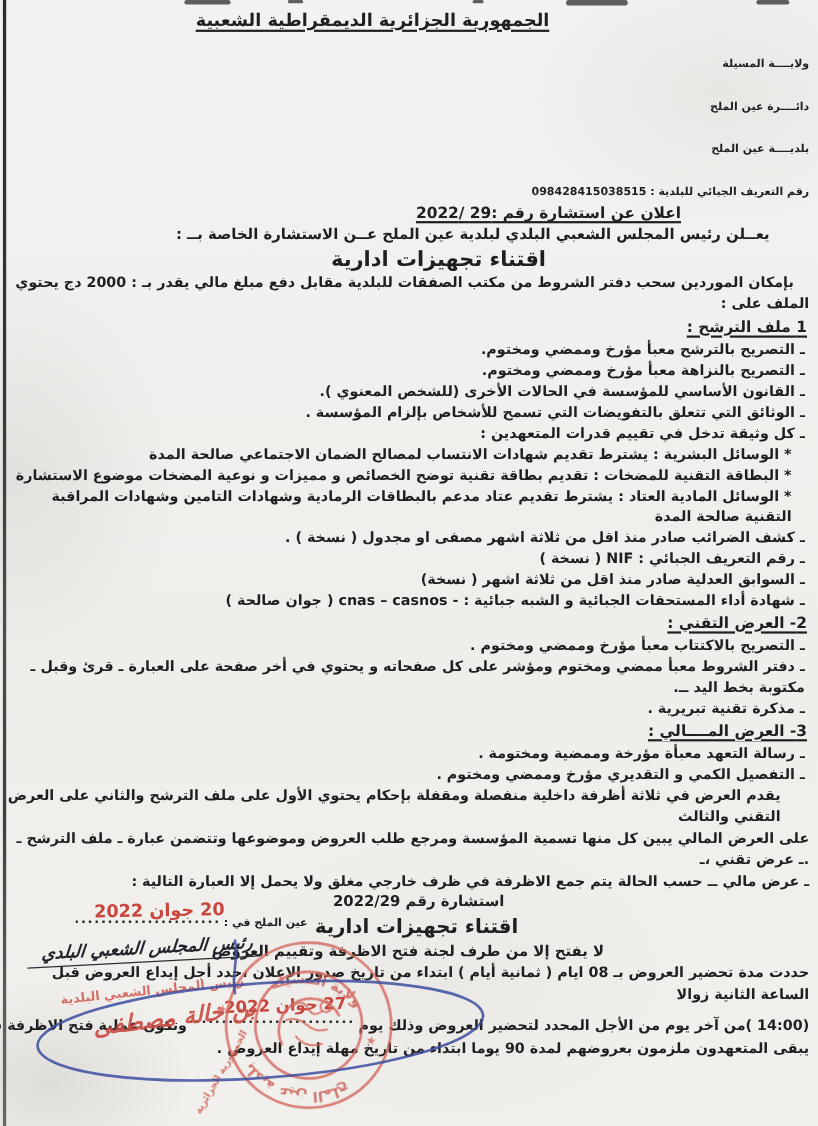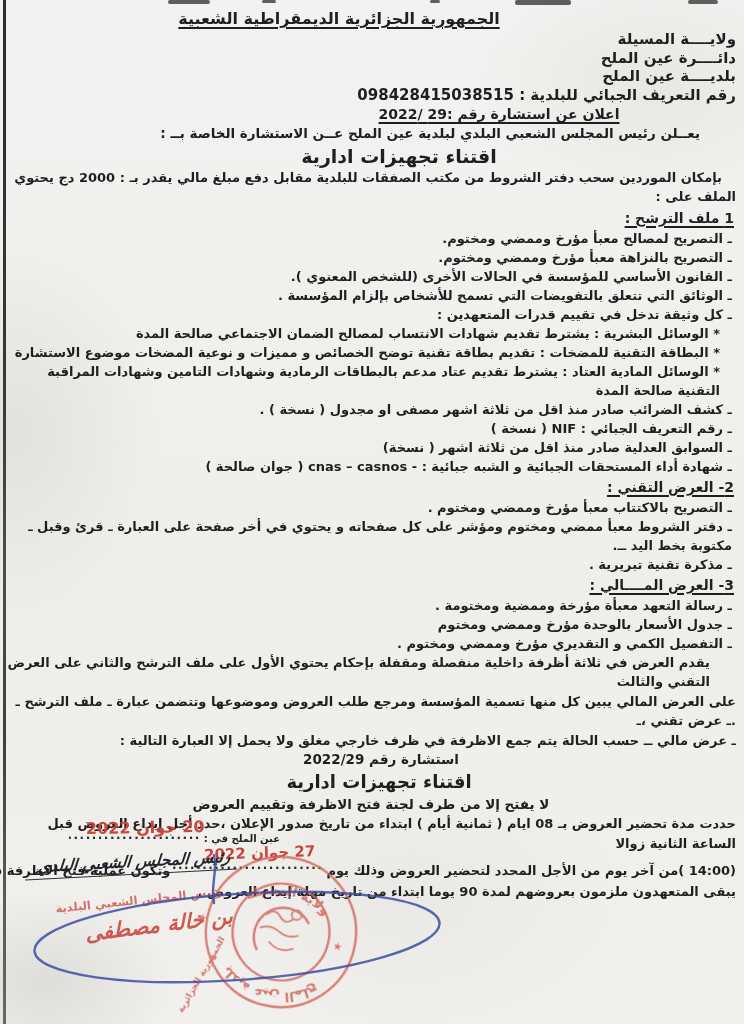--- a/index.html
+++ b/index.html
@@ -27,21 +27,21 @@
   .sm4 { left: 688px; width: 30px; height: 4px; }
   .sm5 { left: 430px; width: 10px; height: 3px; }
 
   .doc { position: absolute; inset: 0; padding: 8px 8px 0 6px; direction: rtl;
     text-align: right; color: #1f1f1f; font-weight: 700; }
 
   .ctr  { text-align: center; }
   .u    { text-decoration: underline; text-underline-offset: 3px; text-decoration-thickness: 1.5px; }
 
   .t1   { font-size: 16px; line-height: 22px; transform: translateX(-32px); }
-  .hdr  { font-size: 15px; line-height: 18.5px; padding-left: 4px; }
+  .hdr  { font-size: 10px; line-height: 18.5px; padding-left: 4px; margin-top: 20px; }
   .annc { font-size: 14px; line-height: 20px; transform: translateX(128px); text-align: center; }
   .announce { font-size: 13.5px; line-height: 19.5px; padding-right: 36px; text-align: right; }
   .b1   { font-size: 19px; line-height: 24px; transform: translateX(28px); letter-spacing: .5px; }
   .b2   { font-size: 18px; line-height: 24px; transform: translateX(8px); letter-spacing: .5px; }
   .ln   { font-size: 13px; line-height: 19.5px; }
   .w1   { padding-right: 14px; }
   .item { line-height: 19px; padding-right: 4px; }
   .star { padding-right: 16px; }
   .sec  { font-size: 14px; line-height: 22px; padding-right: 2px; }
   .p1   { padding-right: 26px; }
@@ -104,41 +104,40 @@
     <div class="hdr">بلديــــة عين الملح</div>
     <div class="hdr">رقم التعريف الجبائي للبلدية : 098428415038515</div>
 
     <div class="annc u">اعلان عن استشارة رقم :29 /2022</div>
     <div class="announce">يعــلن رئيس المجلس الشعبي البلدي لبلدية عين الملح عــن الاستشارة  الخاصة بــ :</div>
     <div class="b1 ctr">اقتناء تجهيزات ادارية</div>
     <div class="ln w1">بإمكان الموردين سحب دفتر الشروط من مكتب الصفقات للبلدية مقابل دفع مبلغ مالي يقدر بـ : 2000 دج يحتوي</div>
     <div class="ln">الملف على :</div>
 
     <div class="sec u">1 ملف الترشح :</div>
-    <div class="ln item">ـ التصريح لمصالح معبأ مؤرخ وممضي ومختوم.</div>
+    <div class="ln item">ـ التصريح بالترشح معبأ مؤرخ وممضي ومختوم.</div>
     <div class="ln item">ـ التصريح بالنزاهة معبأ مؤرخ وممضي ومختوم.</div>
     <div class="ln item">ـ القانون الأساسي للمؤسسة في الحالات الأخرى (للشخص المعنوي ).</div>
     <div class="ln item">ـ الوثائق التي تتعلق بالتفويضات التي تسمح للأشخاص بإلزام المؤسسة .</div>
     <div class="ln item">ـ كل وثيقة تدخل في تقييم قدرات المتعهدين :</div>
     <div class="ln item star">* الوسائل البشرية :  يشترط تقديم شهادات الانتساب لمصالح الضمان الاجتماعي صالحة المدة</div>
     <div class="ln item star">* البطاقة التقنية للمضخات : تقديم بطاقة تقنية توضح الخصائص و مميزات و نوعية المضخات موضوع الاستشارة</div>
     <div class="ln item star">* الوسائل المادية العتاد : يشترط تقديم عتاد مدعم بالبطاقات الرمادية وشهادات التامين وشهادات المراقبة التقنية صالحة المدة</div>
     <div class="ln item">ـ كشف الضرائب صادر منذ اقل من ثلاثة اشهر مصفى او مجدول ( نسخة ) .</div>
     <div class="ln item">ـ رقم التعريف الجبائي : NIF (  نسخة )</div>
     <div class="ln item">ـ السوابق العدلية صادر منذ اقل من ثلاثة اشهر ( نسخة)</div>
     <div class="ln item">ـ شهادة أداء المستحقات الجبائية و الشبه جبائية :  - cnas – casnos (  جوان صالحة )</div>
 
     <div class="sec u">2- العرض التقني :</div>
     <div class="ln item">ـ التصريح بالاكتتاب معبأ مؤرخ وممضي ومختوم .</div>
     <div class="ln item">ـ دفتر الشروط معبأ ممضي ومختوم ومؤشر على كل صفحاته و يحتوي في أخر صفحة على العبارة ـ قرئ وقبل ـ مكتوبة بخط اليد ــ.</div>
     <div class="ln item">ـ مذكرة تقنية تبريرية .</div>
 
     <div class="sec u">3- العرض المــــالي :</div>
     <div class="ln item">ـ رسالة التعهد معبأة  مؤرخة وممضية  ومختومة .</div>
-    <div class="ln item">ـ جدول الأسعار بالوحدة  مؤرخ وممضي ومختوم</div>
     <div class="ln item">ـ التفصيل الكمي و التقديري مؤرخ وممضي ومختوم .</div>
 
     <div class="ln p1">يقدم العرض في ثلاثة أظرفة  داخلية منفصلة ومقفلة بإحكام يحتوي الأول على ملف الترشح والثاني على العرض التقني والثالث</div>
     <div class="ln">على العرض المالي يبين كل منها تسمية المؤسسة ومرجع طلب العروض وموضوعها وتتضمن عبارة ـ ملف الترشح ـ .ـ عرض تقني ،ـ</div>
     <div class="ln">ـ عرض مالي ــ حسب الحالة يتم جمع الاظرفة  في ظرف خارجي مغلق ولا يحمل إلا العبارة التالية :</div>
 
     <div class="ref ctr">استشارة  رقم 2022/29</div>
     <div class="b2 ctr">اقتناء تجهيزات ادارية</div>
     <div class="warn ctr">لا يفتح إلا من طرف لجنة فتح الاظرفة وتقييم العروض</div>
 

